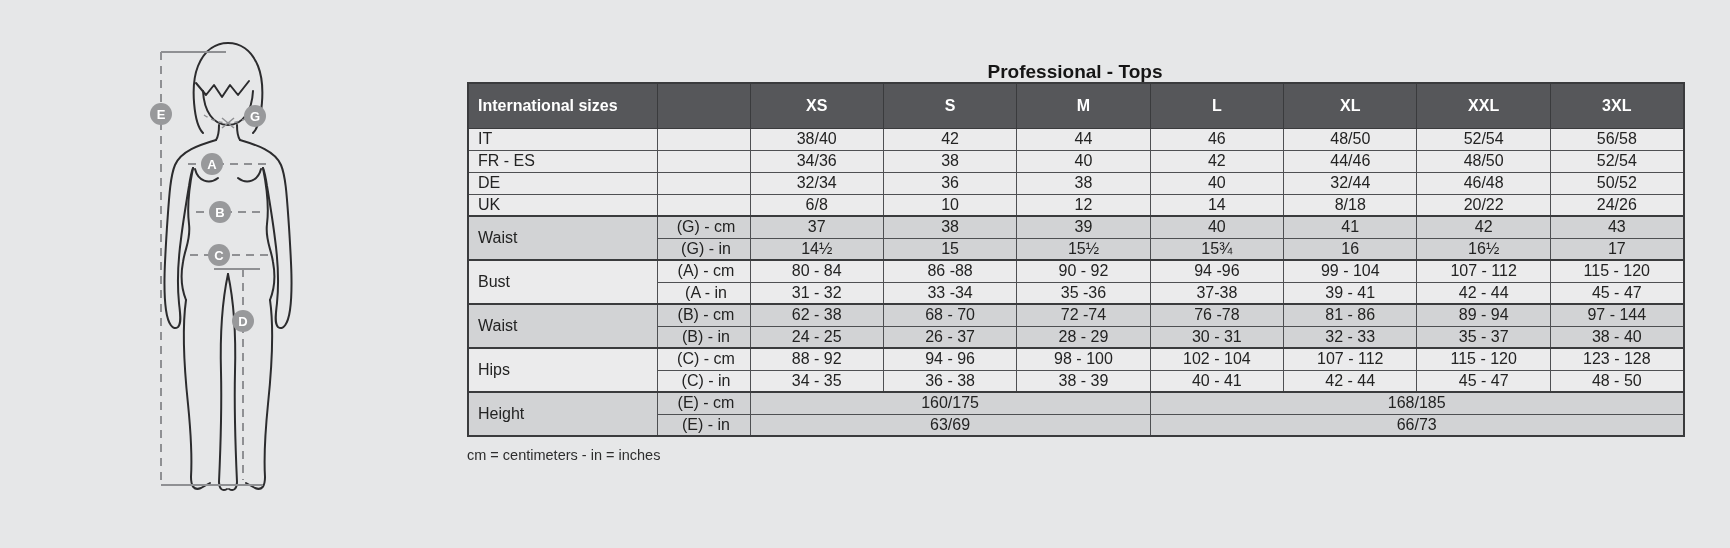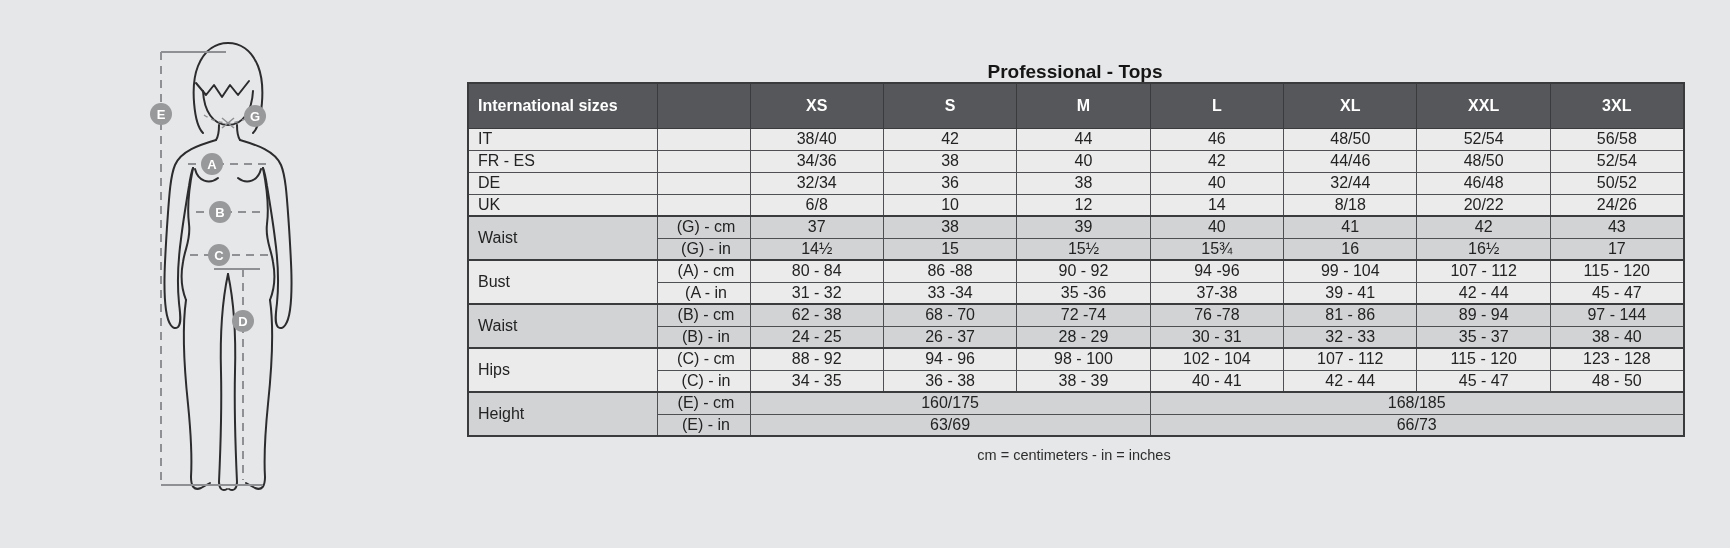--- a/index.html
+++ b/index.html
@@ -32,21 +32,21 @@
   .rlabel { text-align:left !important; padding-left:9px !important; }
   .sub    { text-align:right; padding-left:7px !important; }
   tr.light td { background:#ebebec; }
   tr.dark  td { background:#d2d3d5; }
   tr.gstart td { border-top:2px solid #3a3b3d; }
   td.spanlines {
     background-image:repeating-linear-gradient(to right,
       transparent 0, transparent 132.4px, #c2c3c6 132.4px, #c2c3c6 133.4px);
   }
   .footnote {
-    margin-top:10px; text-align:center; font-size:14.5px; color:#2e2e2e;
+    margin-top:10px; text-align:left; font-size:14.5px; color:#2e2e2e;
     padding-right:2px;
   }
 </style>
 </head>
 <body>
 
 <div class="figure-wrap">
 <svg width="224" height="464" viewBox="0 0 224 464">
 
   <g fill="none" stroke="#2c2c2e" stroke-width="2" stroke-linecap="round" stroke-linejoin="round">

